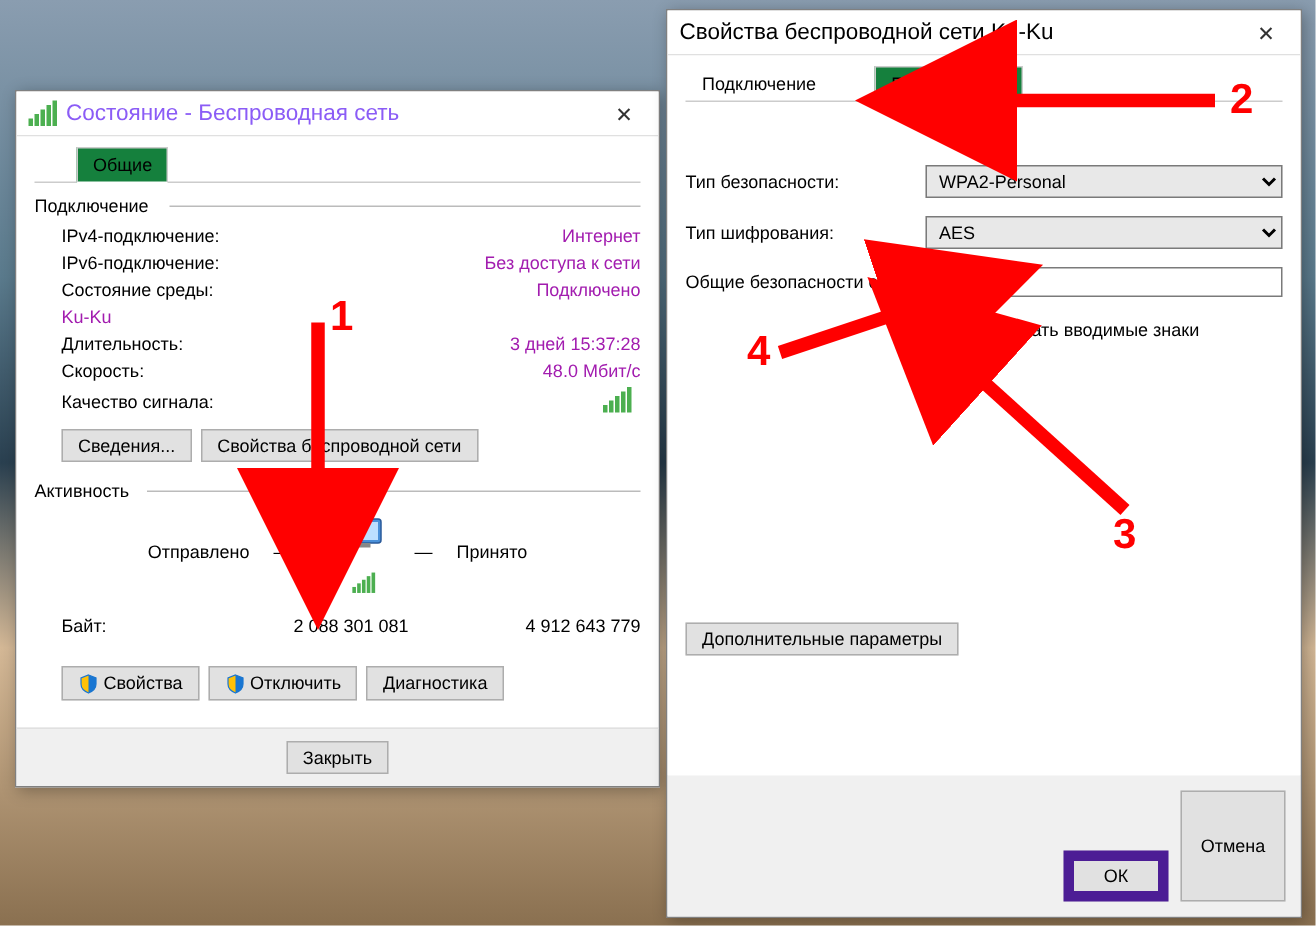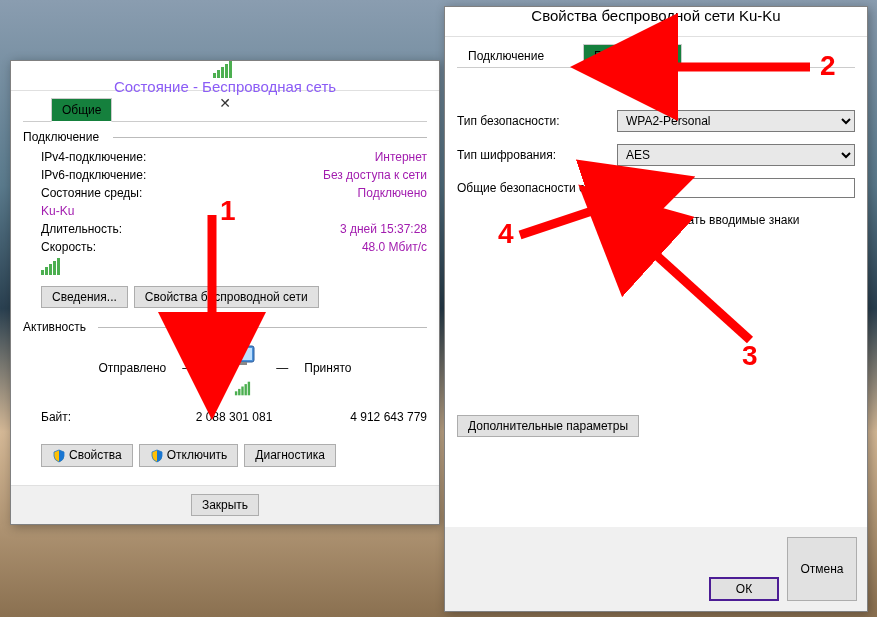--- a/index.html
+++ b/index.html
@@ -19,21 +19,20 @@
     border: 1px solid #808080;
     box-shadow: 2px 2px 10px rgba(0,0,0,0.3);
   }
   .titlebar {
     height: 30px;
     display: flex;
     align-items: center;
     padding: 0 8px;
     background: #fff;
     border-bottom: 1px solid #e0e0e0;
-    flex-direction: column;
   }
   .titlebar .title { flex: 1; color: #8b5cf6; font-size: 15px; }
   .titlebar .close-btn {
     width: 30px; height: 20px; display: flex; align-items:center; justify-content:center;
     font-size: 14px; color: #333; cursor: pointer;
   }
   .signal-icon { margin-right: 6px; display:inline-flex; gap:1px; align-items:flex-end;}
   .signal-icon span { width:3px; background:#4CAF50; display:inline-block;}
   .signal-icon span:nth-child(1){height:5px;}
   .signal-icon span:nth-child(2){height:8px;}
@@ -114,20 +113,21 @@
       </div>
     <div class="kvrow">
         <span class="k">Длительность:</span>
         <span class="v">3 дней 15:37:28</span>
       </div>
     <div class="kvrow">
         <span class="k">Скорость:</span>
         <span class="v">48.0 Мбит/с</span>
       </div>
     <div class="kvrow" style="align-items:center;">
+      <span class="k">Качество сигнала:</span>
       <span class="v">
         <span class="signal-icon">
             <span></span>
             <span></span>
             <span></span>
             <span></span>
             <span></span>
           </span>
       </span>
     </div>
@@ -212,21 +212,21 @@
       <span class="ctrl"><input type="text" value="88881540" style=""></span>
     </div>
     <div class="checkbox-row">
       <input type="checkbox" checked="" style="">
       <span>Отображать вводимые знаки</span>
     </div>
     <div style="height:180px;"></div>
     <button class="btn">Дополнительные параметры</button>
   </div>
   <div class="footer2">
-    <button class="btn" style="border:2px solid #4c1d95;margin-top:40px;">ОК</button>
+    <button class="btn" style="border:7px solid #4c1d95;margin-top:40px;">ОК</button>
     <button class="btn">Отмена</button>
   </div>
 </div>
 
 <svg class="arrow" style="left:0;top:0;" width="877" height="617">
   <defs>
     <marker id="ah" markerWidth="12" markerHeight="12" refX="2" refY="6" orient="auto">
       <path d="M0,0 L12,6 L0,12 Z" fill="#f00"></path>
     </marker>
   </defs>

